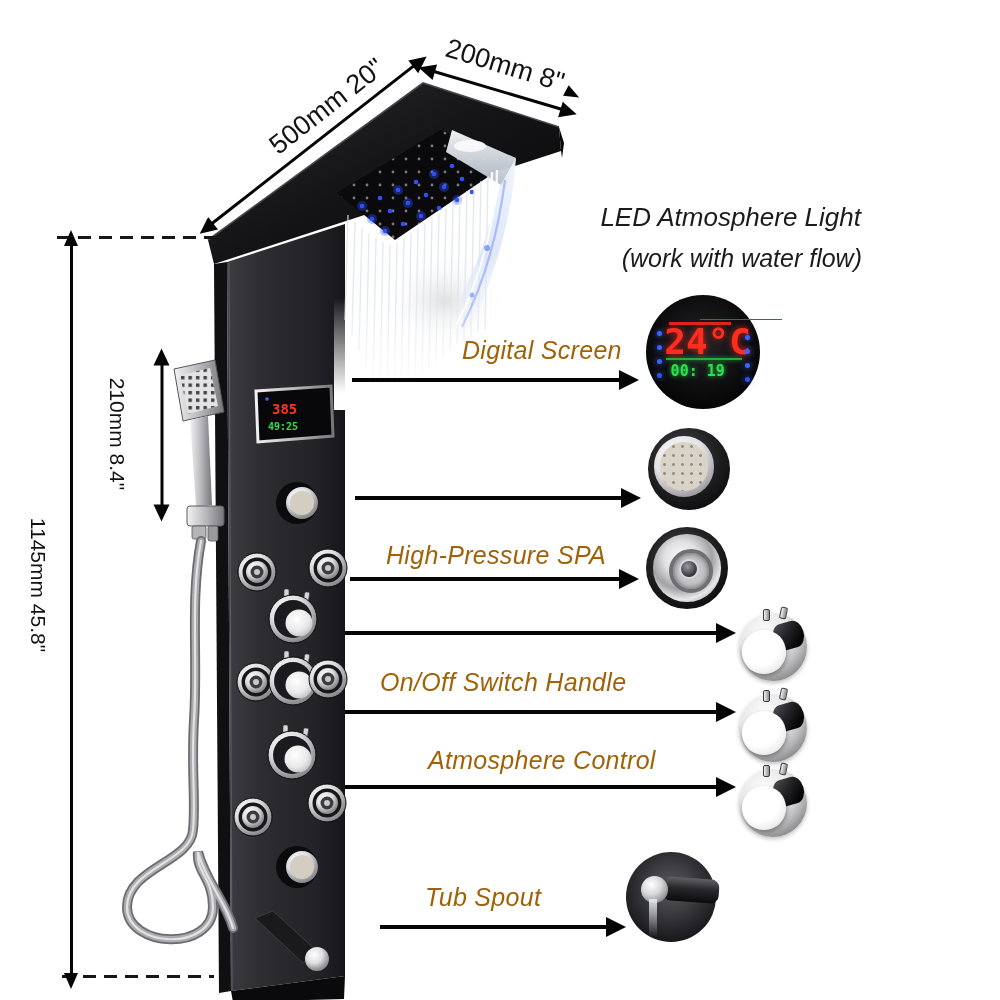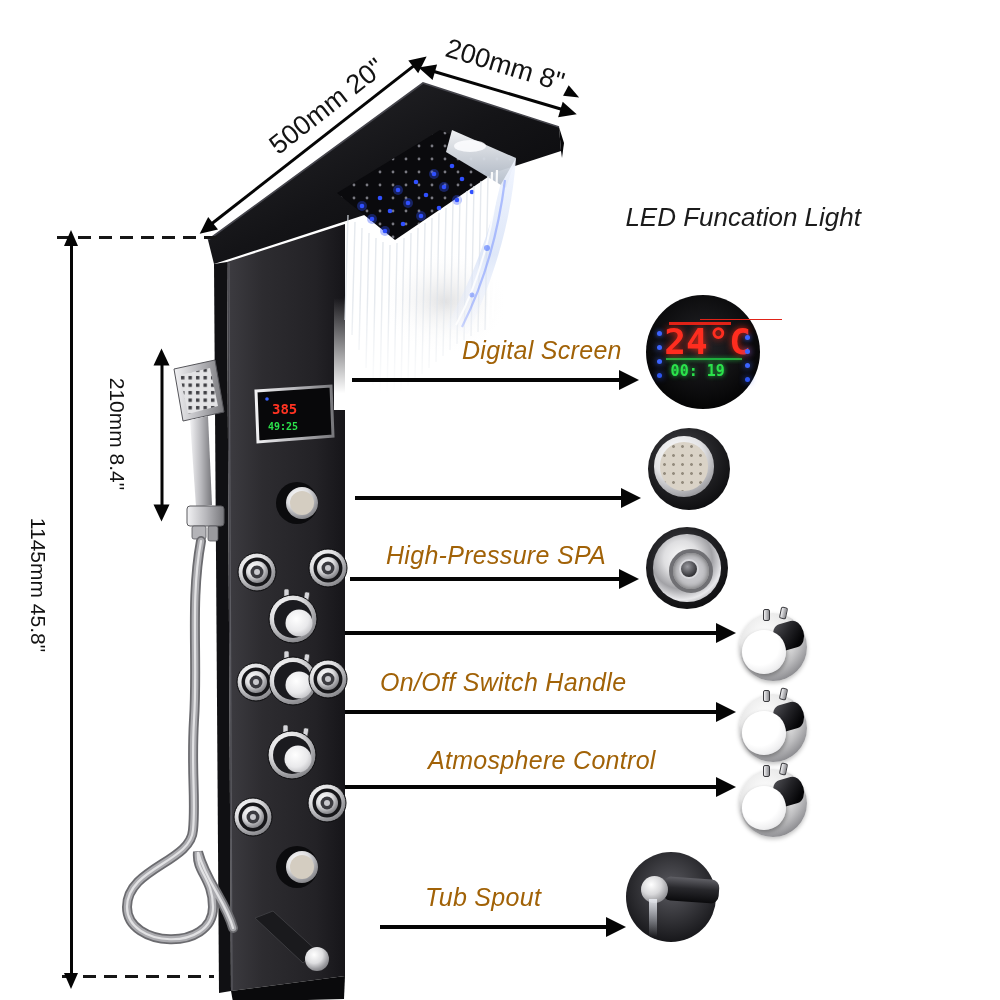--- a/index.html
+++ b/index.html
@@ -279,21 +279,22 @@
   <div class="darrow" style="left:212px;top:222px;width:256px;transform:rotate(-38deg);"></div>
   <div class="dim-label" style="left:227px;top:91px;width:200px;transform:rotate(-38deg);">500mm 20"</div>
 
   <div class="darrow" style="left:434px;top:70px;width:133px;transform:rotate(16.5deg);"></div>
   <div class="dim-label" style="left:425px;top:50px;width:160px;transform:rotate(17deg);">200mm 8"</div>
   <div class="mini-arrow" style="left:565px;top:88px;"></div>
 
   <div class="darrow" style="left:162px;top:363px;width:141px;transform:rotate(90deg);"></div>
   <div class="dim-label small rot90" style="left:52px;top:422px;width:130px;">210mm 8.4"</div>
 
-  <div class="led-note" style="right:139px;top:202px;">LED Funcation Light</div>
+  <div class="led-note" style="right:139px;top:202px;">LED Atmosphere Light</div>
+  <div class="led-note" style="right:138px;top:244px;font-size:25px;">(work with water flow)</div>
 
   <div class="callout-label" style="left:462px;top:336px;">Digital Screen</div>
   <div class="co-arrow" style="left:352px;top:378px;width:268px;"></div>
 
   <div class="co-arrow" style="left:355px;top:496px;width:267px;"></div>
 
   <div class="callout-label" style="left:386px;top:541px;">High-Pressure SPA</div>
   <div class="co-arrow" style="left:350px;top:577px;width:270px;"></div>
 
   <div class="co-arrow" style="left:345px;top:631px;width:372px;"></div>

